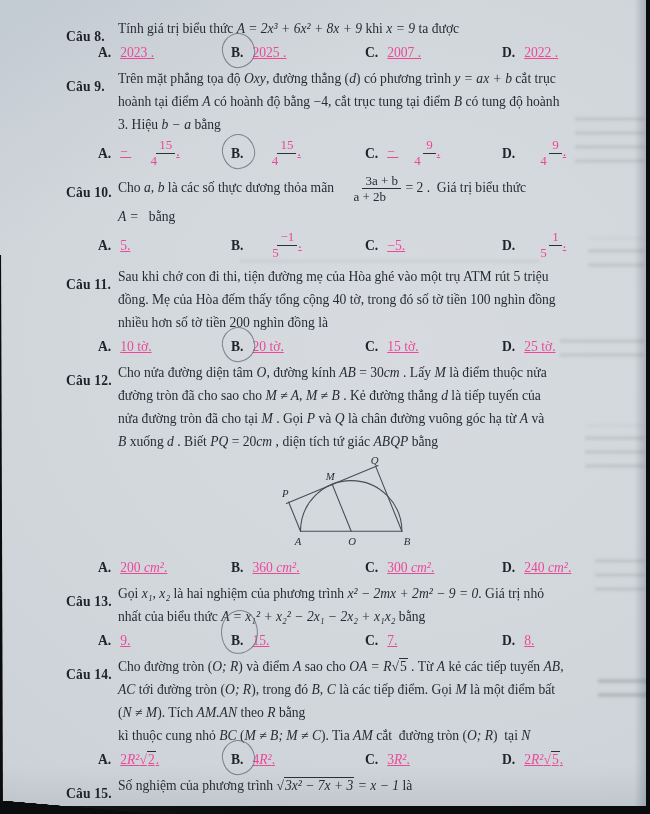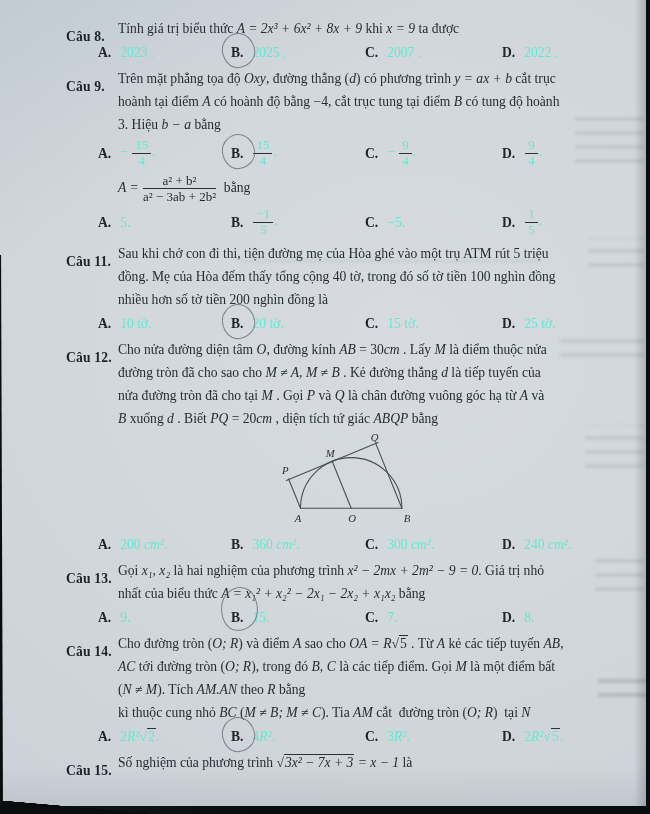--- a/index.html
+++ b/index.html
@@ -22,32 +22,32 @@
     position:absolute;left:60px;top:17px;width:560px;
     color:#272c33;font-size:13.6px;line-height:23px;
   }
   .q{margin-bottom:3px;}
   .q-row{position:relative;padding-left:58px;}
   .q-label{position:absolute;left:6px;top:8px;font-weight:700;color:#1e232a;letter-spacing:.2px;}
   .tx{white-space:pre-wrap;}
   .mx{font-style:italic;white-space:pre-wrap;}
   
   .frac{display:inline-block;text-align:center;vertical-align:middle;line-height:1.1;font-size:13px;padding:1px 1px;}
-  .frac .fn{display:block;padding:0 3px 0.5px 3px;border-bottom:1.2px solid #2b3037;}
+  .frac .fn{display:block;padding:0 3px 0.5px 3px;border-bottom:1.2px solid #2b3037;margin-left:24px;}
   .frac .fd{display:block;padding-top:0.5px;}
   
   .sqrt{white-space:nowrap;}
   .sqrt .rs{font-style:normal;}
   .sqrt .rc{border-top:1.2px solid #2b3037;padding:0 1px;}
   .sqrt .rc.it{font-style:italic;}
   
   .opts{display:grid;grid-template-columns:133px 134px 137px 1fr;margin-left:38px;margin-top:1px;align-items:center;}
   .opt{display:flex;align-items:center;gap:9px;min-height:21px;}
   .okey{font-weight:700;color:#20252c;position:relative;}
-  .oval{color:#5eead4;}
+  .oval{color:#ec4899;text-decoration:underline;}
   
   .circ::after{
     content:"";position:absolute;pointer-events:none;
     border:1.6px solid rgba(92,102,116,.75);
     border-radius:52% 48% 55% 45% / 47% 55% 45% 53%;
   }
   .circ-std::after{width:31px;height:33px;left:-9px;top:-8px;transform:rotate(-8deg);}
   .circ-tall::after{width:35px;height:42px;left:-10px;top:-19px;transform:rotate(5deg);}
   
   .fig-row{padding-left:58px;margin:2px 0 3px;}
@@ -126,21 +126,22 @@
             <span class="okey">C.</span>
             <span class="oval"><span class="tx">− </span><span class="frac"><span class="fn">9</span><span class="fd">4</span></span><span class="tx">.</span></span>
           </span>
           <span class="opt">
             <span class="okey">D.</span>
             <span class="oval"><span class="frac"><span class="fn">9</span><span class="fd">4</span></span><span class="tx">.</span></span>
           </span>
         </div>
       </div>
       <div class="q">
-        <div class="q-row"><span class="mx">A = </span><span class="frac"><span class="fn">a² + b²</span><span class="fd">a² − 3ab + 2b²</span></span><span class="tx">  bằng</span></div>
+        <div class="q-row"><span class="q-label">Câu 10.</span><span class="tx">Cho </span><span class="mx">a, b</span><span class="tx"> là các số thực dương thỏa mãn </span><span class="frac"><span class="fn">3a + b</span><span class="fd">a + 2b</span></span><span class="tx"> = 2 .  Giá trị biểu thức</span></div>
+        <div class="q-row"><span class="mx">A = </span><span class="tx">  bằng</span></div>
         <div class="opts">
           <span class="opt">
             <span class="okey">A.</span>
             <span class="oval"><span class="tx">5.</span></span>
           </span>
           <span class="opt">
             <span class="okey">B.</span>
             <span class="oval"><span class="frac"><span class="fn">−1</span><span class="fd">5</span></span><span class="tx">.</span></span>
           </span>
           <span class="opt">

